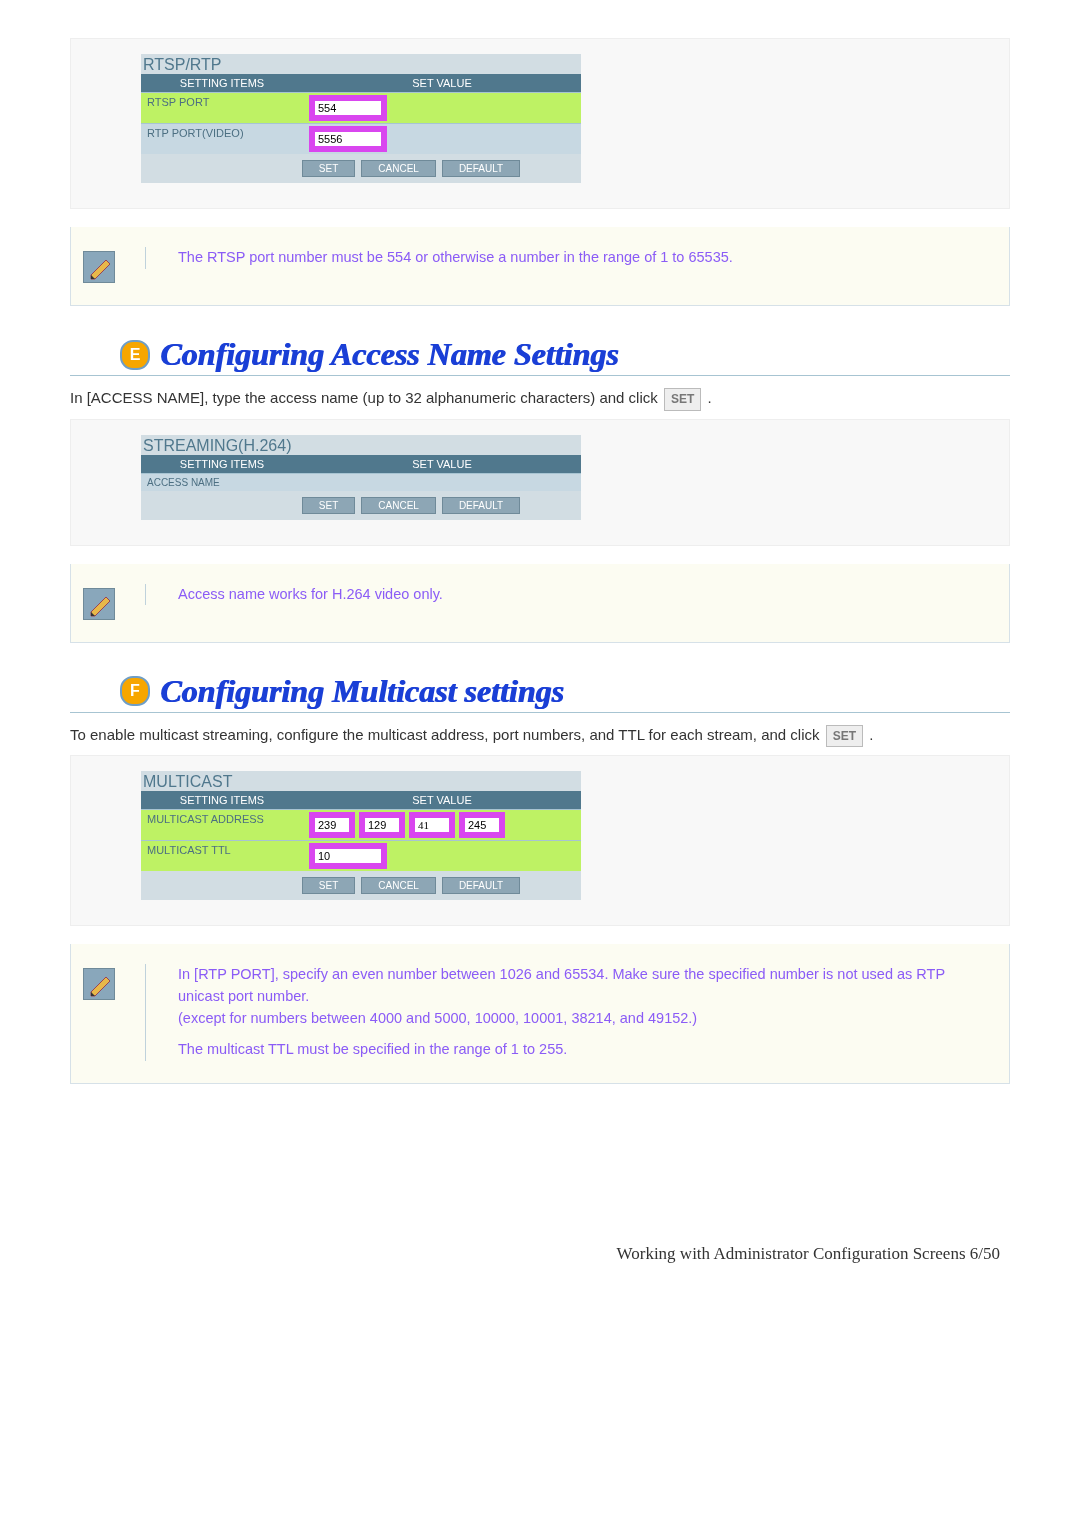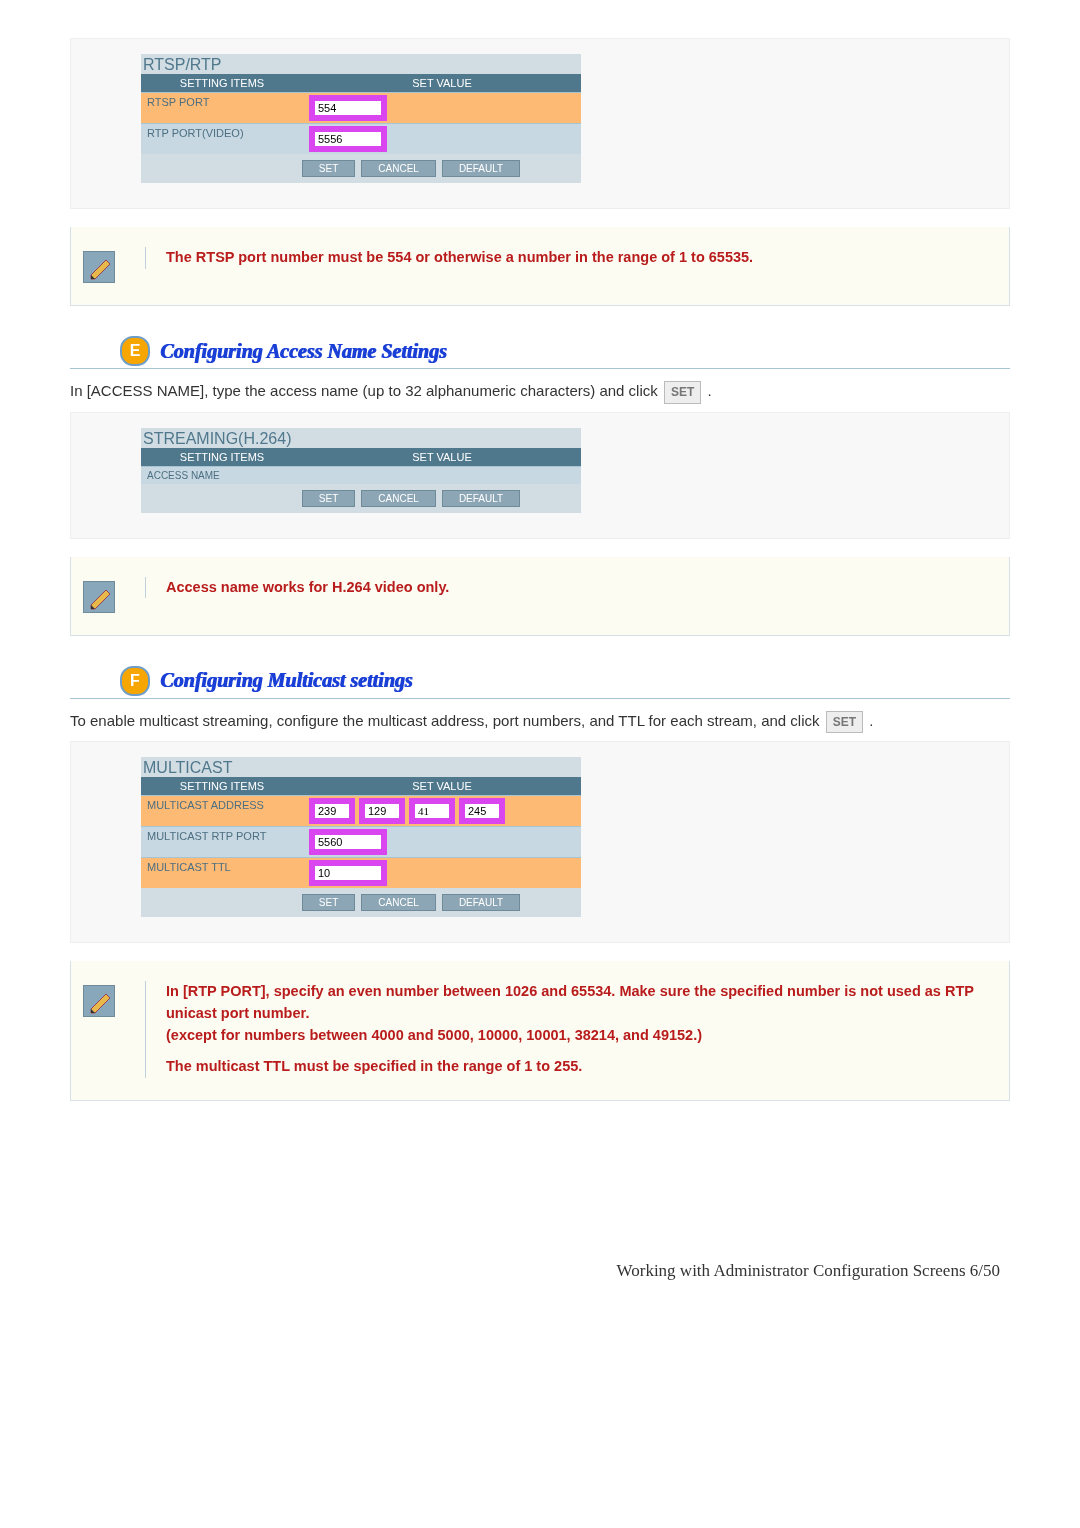--- a/index.html
+++ b/index.html
@@ -37,21 +37,21 @@
   }
   .cfg-head > div {
     padding: 3px 6px;
   }
   .cfg-head .col1 { width: 150px; text-align: center; }
   .cfg-head .col2 { flex: 1; text-align: center; }
   .row {
     display: flex;
     border-top: 1px solid #a7c4d2;
   }
-  .row-a { background: #fdba74; }
+  .row-a { background: #bef264; }
   .row-b { background: #c7d8e2; }
   .row .col1 {
     width: 150px;
     padding: 3px 6px;
     color: #4c6f82;
   }
   .row .col2 {
     flex: 1;
     padding: 2px 6px;
     display: flex;
@@ -95,25 +95,24 @@
     background: #89a7bb;
     border: 1px solid #6f8a99;
     position: relative;
     flex: 0 0 30px;
     margin-right: 30px;
     margin-top: 4px;
   }
   .note-icon svg { position: absolute; top: 0; left: 0; }
   .note-body {
     border-left: 1px solid #bfd2dc;
-    padding-left: 20px;
-    color: #b91c1c;
+    padding-left: 32px;
+    color: #8b5cf6;
     font-size: 14.5px;
     line-height: 1.5;
-    font-weight: bold;
   }
   .note-body p { margin: 0 0 10px 0; }
   .note-body p:last-child { margin-bottom: 0; }
   
   .heading {
     display: flex;
     align-items: center;
     margin: 20px 0 10px 0;
     border-bottom: 1px solid #a7c4d2;
     padding-bottom: 2px;
@@ -130,21 +129,21 @@
     display: flex;
     align-items: center;
     justify-content: center;
     margin-left: 50px;
     margin-right: 10px;
   }
   .heading .htext {
     font-family: Georgia, "Times New Roman", serif;
     font-weight: bold;
     font-style: italic;
-    font-size: 20px;
+    font-size: 32px;
     color: #1a3fd6;
     text-shadow: 1px 0 0 #1a3fd6;
   }
   .bodytext {
     font-size: 15px;
     color: #333;
     line-height: 1.55;
     margin: 6px 0;
   }
   .setlabel {
@@ -269,26 +268,20 @@
       </div>
       <div class="row row-a">
         <div class="col1">MULTICAST ADDRESS</div>
         <div class="col2">
           <input class="inp" style="width: 28px;" value="239">
           <input class="inp" style="width: 28px;" value="129">
           <input class="inp" style="width: 28px; font-family: Liberation Serif, serif;" value="41">
           <input class="inp" style="width: 28px;" value="245">
         </div>
       </div>
-      <div class="row row-b">
-        <div class="col1">MULTICAST RTP PORT</div>
-        <div class="col2">
-            <input class="inp" style="width: 60px;" value="5560">
-          </div>
-      </div>
       <div class="row row-a">
         <div class="col1">MULTICAST TTL</div>
         <div class="col2">
             <input class="inp" style="width: 60px;" value="10">
           </div>
       </div>
       <div class="btnrow">
         <div class="btn">SET</div>
         <div class="btn">CANCEL</div>
         <div class="btn">DEFAULT</div>

